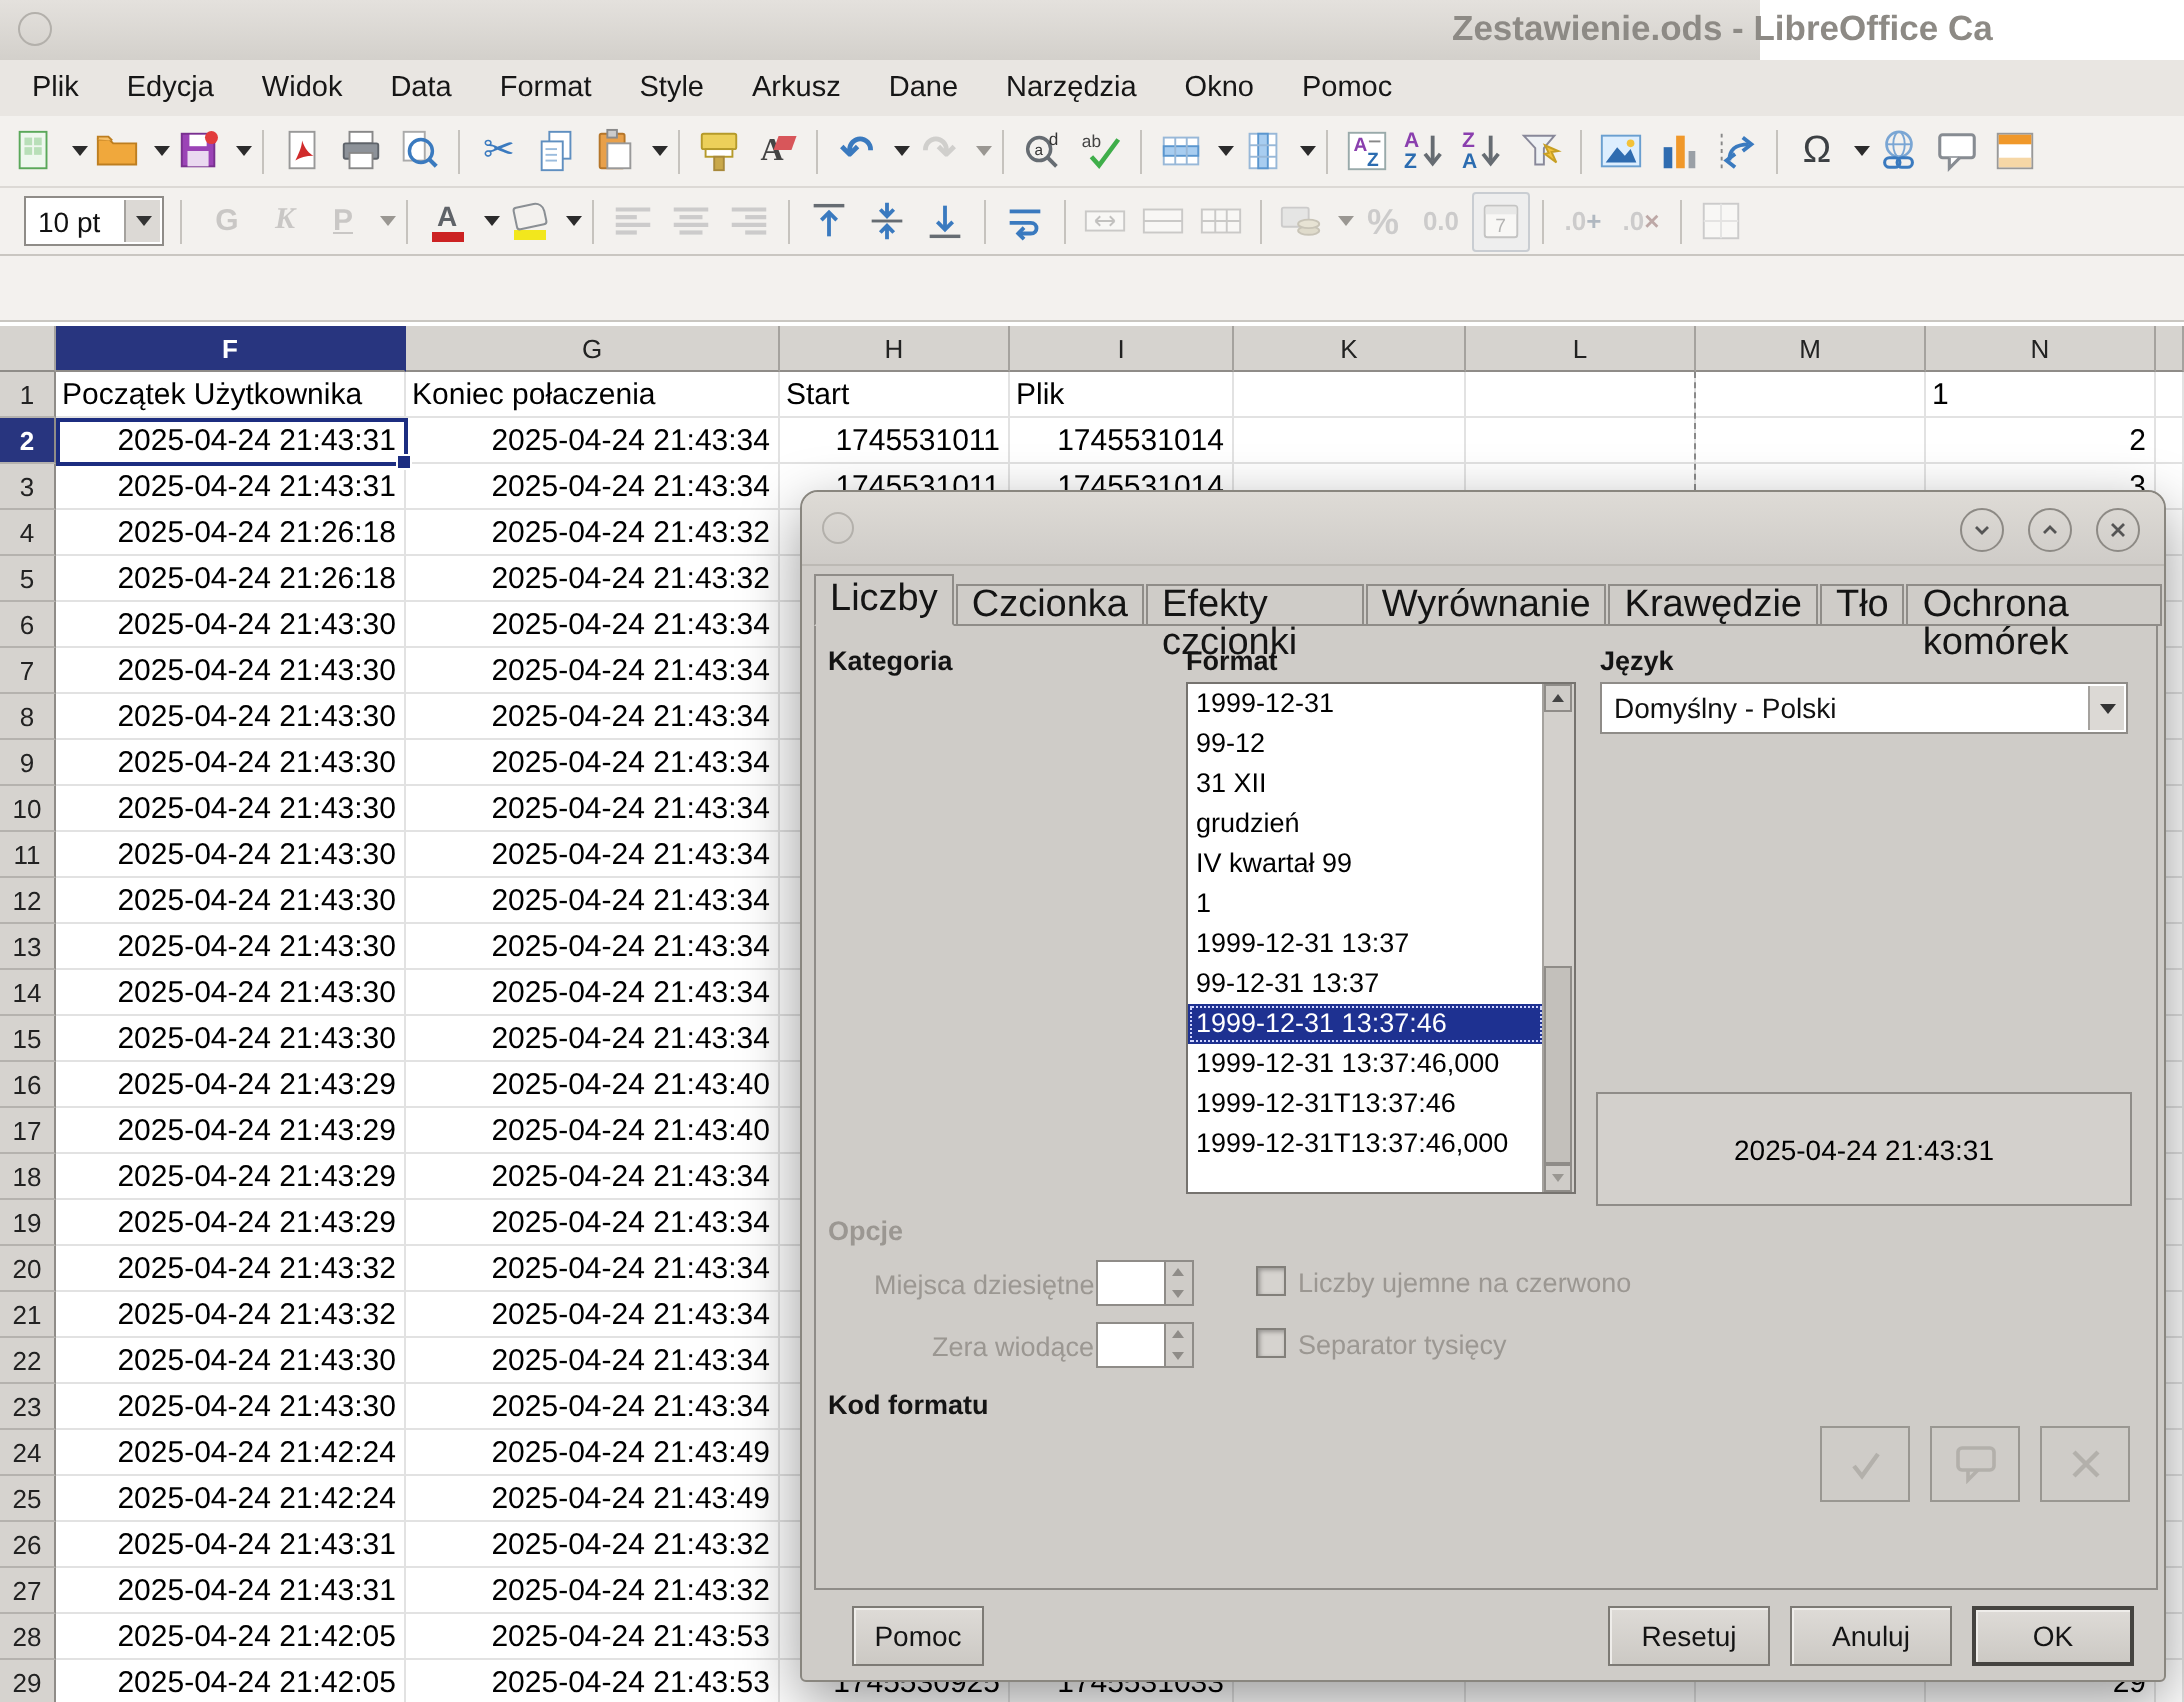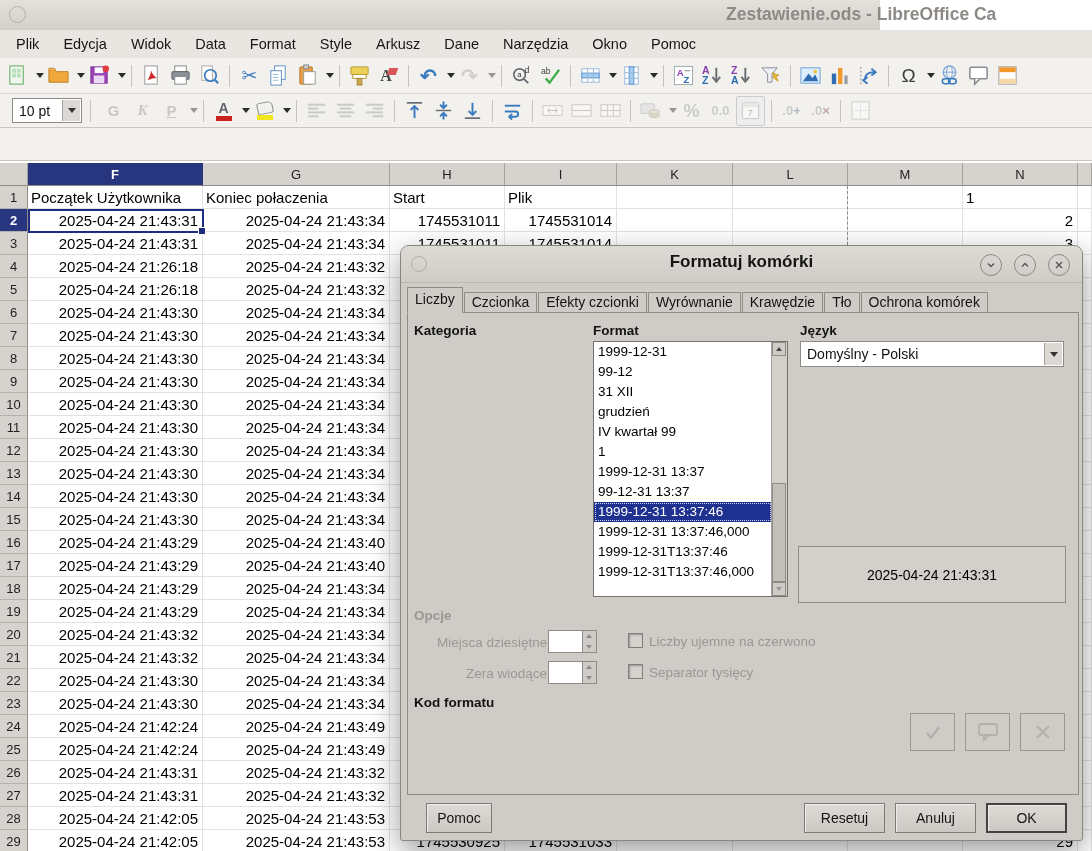--- a/index.html
+++ b/index.html
@@ -65,21 +65,21 @@
   .dialog{left:400px;top:245px;width:683px;height:596px;background:#cfccc8;border:1px solid #89867f;
           border-radius:9px 9px 3px 3px;box-shadow:0 10px 30px rgba(0,0,0,.4);box-sizing:border-box;}
   .dlg-titlebar{position:absolute;left:0;top:0;right:0;height:36px;border-radius:8px 8px 0 0;
                 background:linear-gradient(#dedbd6,#cfccc8);border-bottom:1px solid #bcb9b4;}
   .dlg-title{position:absolute;left:0;right:0;top:6px;text-align:center;font-size:17px;font-weight:bold;color:#141414;}
   .dlg-circle{position:absolute;left:10px;top:10px;width:14px;height:14px;border:1.5px solid #b3b0ab;border-radius:50%;}
   .winbtn{position:absolute;top:8px;width:20px;height:20px;border:1px solid #8d8a85;border-radius:50%;
           display:flex;align-items:center;justify-content:center;}
   .winbtn svg{width:10px;height:10px;}
   .tabs{position:absolute;left:6px;top:42px;height:25px;display:flex;align-items:flex-end;}
-  .tab{height:19px;line-height:19px;padding:0 7px;font-size:14px;color:#141414;background:#cfccc8;
+  .tab{height:19px;line-height:19px;padding:0 7px;font-size:19px;color:#141414;background:#cfccc8;
        border:1px solid #8f8c88;margin-right:1px;position:relative;}
   .tab.active{height:24px;line-height:23px;border-bottom:1px solid #cfccc8;z-index:3;}
   .frame{position:absolute;left:6px;top:66px;width:670px;height:481px;border:1px solid #8f8c88;}
   .dlbl{position:absolute;font-size:13.5px;font-weight:bold;color:#141414;}
   .listbox{position:absolute;background:#fff;border:1px solid #76736f;box-sizing:border-box;overflow:hidden;}
   .litem{height:20px;line-height:20px;font-size:13.5px;color:#000;padding-left:4px;white-space:nowrap;}
   .litem.sel{background:#1e3191;color:#fff;outline:1px dotted #cfd4ff;outline-offset:-2px;}
   .vscroll{position:absolute;right:0;top:0;bottom:0;width:15px;background:#d3d0cc;border-left:1px solid #a5a29e;}
   .sbtn{position:absolute;left:0;width:14px;height:14px;background:#cfccc8;border:1px solid #8f8c88;box-sizing:border-box;
         display:flex;align-items:center;justify-content:center;}
@@ -910,21 +910,20 @@
     <div class="cell abs" style="left: 1078px; top: 830px; width: 14px; height: 23px;"></div>
     <div class="sel-outline abs" style="left: 28px; top: 209px; width: 176px; height: 24px;">
       <span class="sel-handle"></span>
     </div>
     <div class="pagebreak abs" style="left: 847px; top: 186px; width: 1px; height: 59px;"></div>
   </div>
 
 <div class="abs dialog">
   <div class="dlg-titlebar">
     <span class="dlg-circle"></span>
-    <div class="dlg-title">Formatuj komórki</div>
     <span class="winbtn" style="right:80px;">
       <svg viewBox="0 0 10 10">
           <polyline points="2,3.5 5,6.5 8,3.5" fill="none" stroke="#555" stroke-width="1.4"></polyline>
         </svg>
       </span>
     <span class="winbtn" style="right:46px;">
       <svg viewBox="0 0 10 10">
           <polyline points="2,6.5 5,3.5 8,6.5" fill="none" stroke="#555" stroke-width="1.4"></polyline>
         </svg>
       </span>

